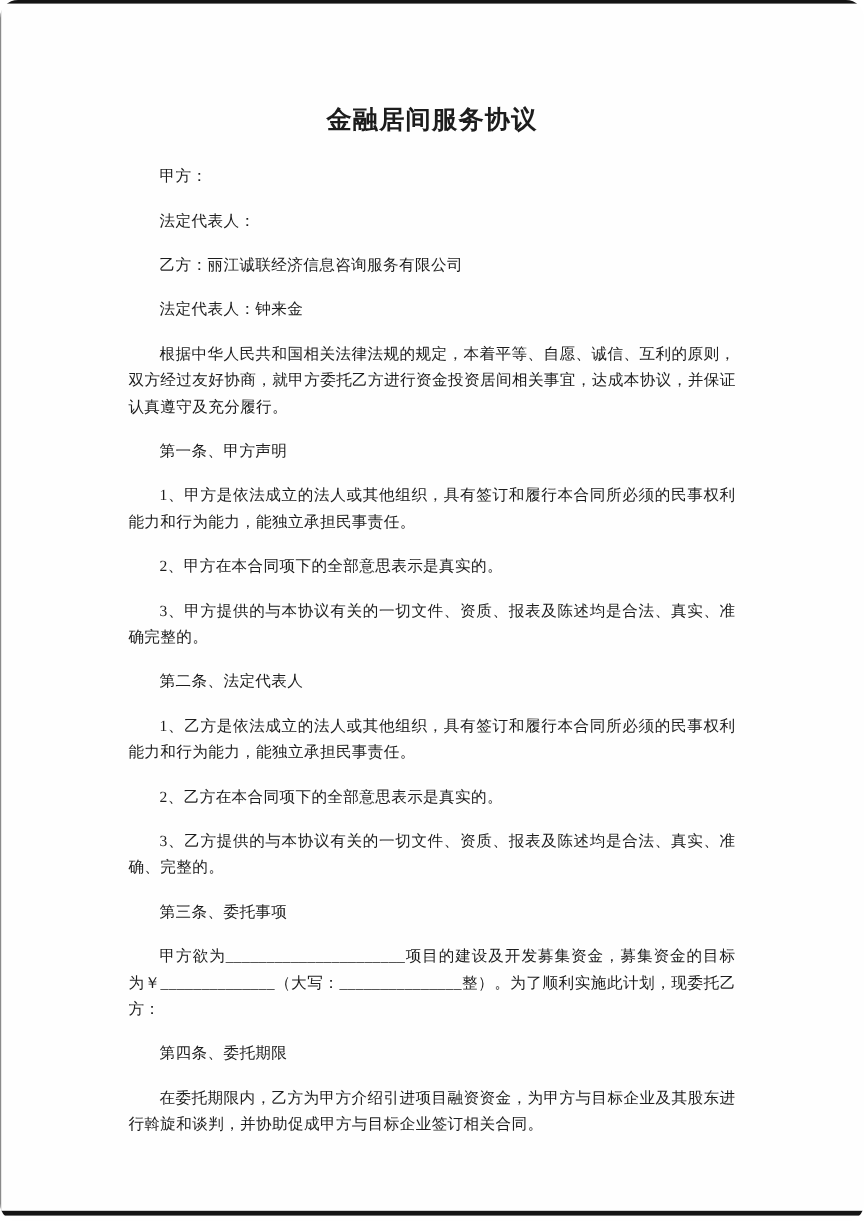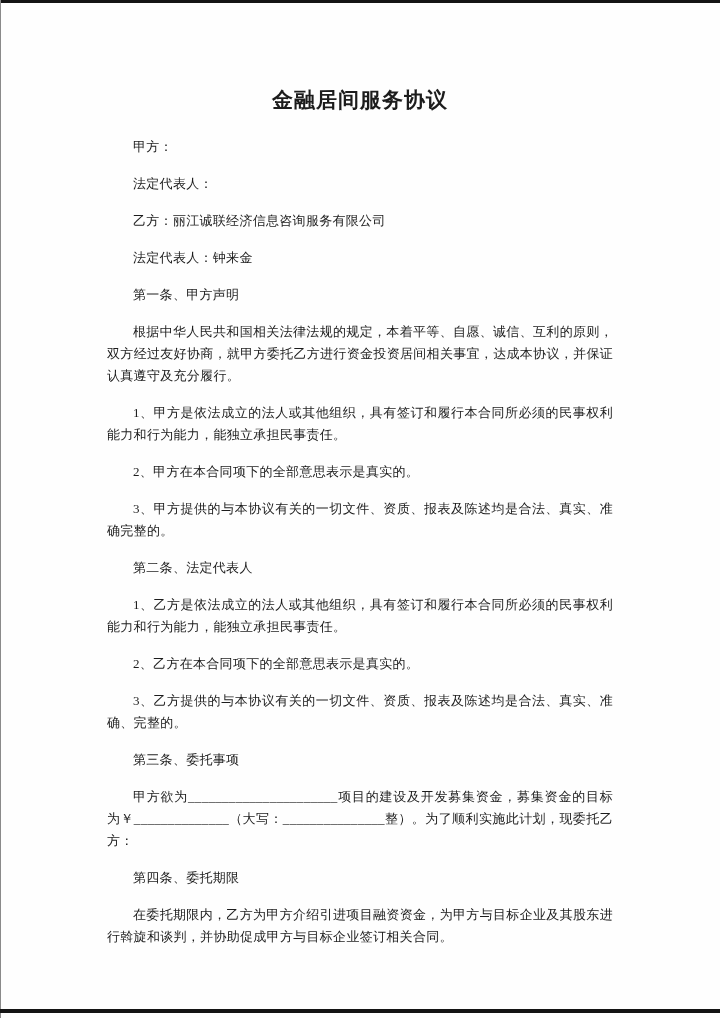--- a/index.html
+++ b/index.html
@@ -8,20 +8,21 @@
     background: #ffffff;
   }
   .page {
     position: relative;
     width: 720px;
     height: 1018px;
     background: #fefefe;
     overflow: hidden;
     font-family: "Liberation Serif", "DejaVu Serif", serif;
     color: #1c1c1c;
+    border-radius: 15px;
   }
   .border-top {
     position: absolute;
     top: 0; left: 0; right: 0;
     height: 3px;
     background: #141414;
   }
   .border-bottom {
     position: absolute;
     bottom: 5px; left: 0; right: 0;
@@ -66,22 +67,22 @@
   <div class="border-left"></div>
   <div class="border-bottom"></div>
 
   <div class="content">
     <h1 class="doc-title">金融居间服务协议</h1>
     <div>
         <p class="para">甲方：</p>
         <p class="para">法定代表人：</p>
         <p class="para">乙方：丽江诚联经济信息咨询服务有限公司</p>
         <p class="para">法定代表人：钟来金</p>
+        <p class="para">根据中华人民共和国相关法律法规的规定，本着平等、自愿、诚信、互利的原则，双方经过友好协商，就甲方委托乙方进行资金投资居间相关事宜，达成本协议，并保证认真遵守及充分履行。</p>
         <p class="para">第一条、甲方声明</p>
-        <p class="para">根据中华人民共和国相关法律法规的规定，本着平等、自愿、诚信、互利的原则，双方经过友好协商，就甲方委托乙方进行资金投资居间相关事宜，达成本协议，并保证认真遵守及充分履行。</p>
         <p class="para">1、甲方是依法成立的法人或其他组织，具有签订和履行本合同所必须的民事权利能力和行为能力，能独立承担民事责任。</p>
         <p class="para">2、甲方在本合同项下的全部意思表示是真实的。</p>
         <p class="para">3、甲方提供的与本协议有关的一切文件、资质、报表及陈述均是合法、真实、准确完整的。</p>
         <p class="para">第二条、法定代表人</p>
         <p class="para">1、乙方是依法成立的法人或其他组织，具有签订和履行本合同所必须的民事权利能力和行为能力，能独立承担民事责任。</p>
         <p class="para">2、乙方在本合同项下的全部意思表示是真实的。</p>
         <p class="para">3、乙方提供的与本协议有关的一切文件、资质、报表及陈述均是合法、真实、准确、完整的。</p>
         <p class="para">第三条、委托事项</p>
         <p class="para">甲方欲为______________________项目的建设及开发募集资金，募集资金的目标为￥______________（大写：_______________整）。为了顺利实施此计划，现委托乙方：</p>
         <p class="para">第四条、委托期限</p>

